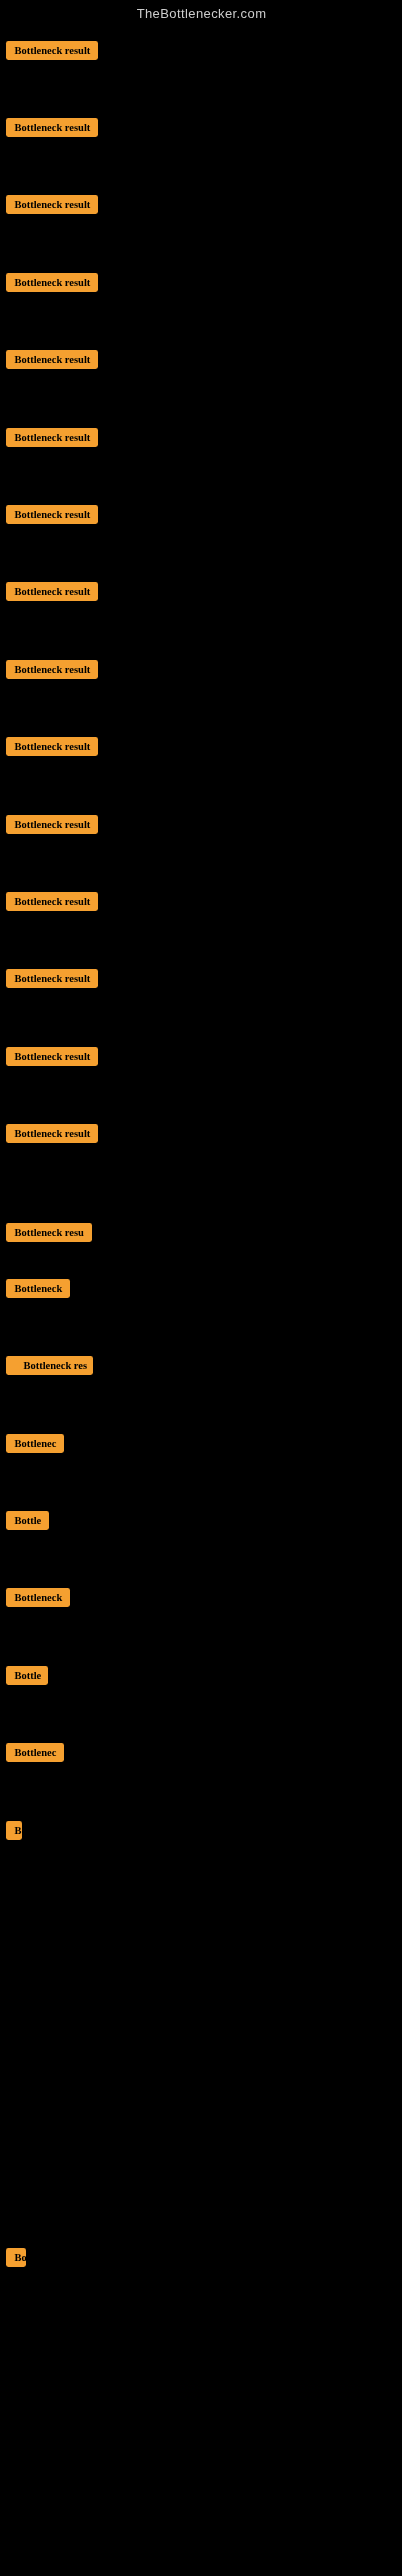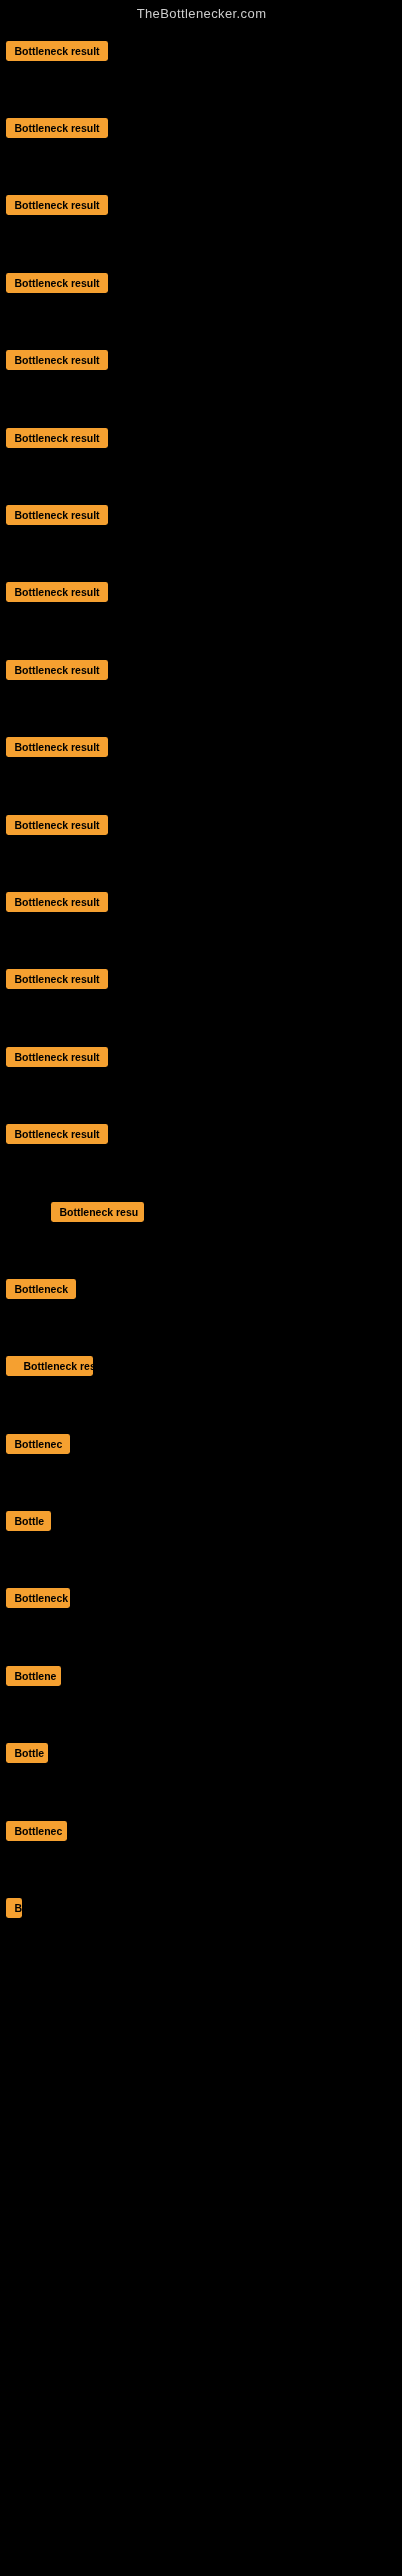--- a/index.html
+++ b/index.html
@@ -20,20 +20,21 @@
       text-align: center;
       color: #ccc;
       font-size: 13px;
       padding: 6.4px 0 9.7px 0;
       letter-spacing: 0.4px;
     }
 
     .bottleneck-item {
       margin: 0 0 6.4px 0;
       padding: 3.2px 0;
+      font-family: Liberation Serif, serif;
     }
 
     .bottleneck-badge {
       display: inline-block;
       background-color: #f5a030;
       color: #000;
       font-size: 10.5px;
       font-weight: bold;
       padding: 4px 8px;
       border-radius: 2.4px;
@@ -91,49 +92,49 @@
     </div>
     <div class="bottleneck-item" style="height: 71px; display: flex; align-items: flex-start; padding-top: 6.4px;">
       <div class="bottleneck-badge" style="max-width: 105px;">Bottleneck result</div>
     </div>
     <div class="bottleneck-item" style="height: 71px; display: flex; align-items: flex-start; padding-top: 6.4px;">
       <div class="bottleneck-badge" style="max-width: 105px;">Bottleneck result</div>
     </div>
     <div class="bottleneck-item" style="height: 71px; display: flex; align-items: flex-start; padding-top: 6.4px;">
       <div class="bottleneck-badge" style="max-width: 105px;">Bottleneck result</div>
     </div>
-    <div class="bottleneck-item" style="height: 71px; display: flex; align-items: flex-start; padding-top: 6.4px; margin-left: 45px;">
+    <div class="bottleneck-item" style="height: 71px; display: flex; align-items: center; padding-top: 6.4px;">
       <div class="bottleneck-badge" style="max-width: 93px;">Bottleneck resu</div>
     </div>
     <div class="bottleneck-item" style="height: 71px; display: flex; align-items: flex-start; padding-top: 6.4px;">
       <div class="bottleneck-badge" style="max-width: 71px;">Bottleneck</div>
     </div>
     <div class="bottleneck-item" style="height: 71px; display: flex; align-items: flex-start; padding-top: 6.4px;">
       <div class="bottleneck-badge" style="max-width: 87px; padding-left: 17px;">Bottleneck res</div>
     </div>
     <div class="bottleneck-item" style="height: 71px; display: flex; align-items: flex-start; padding-top: 6.4px;">
       <div class="bottleneck-badge" style="max-width: 64px;">Bottlenec</div>
     </div>
     <div class="bottleneck-item" style="height: 71px; display: flex; align-items: flex-start; padding-top: 6.4px;">
       <div class="bottleneck-badge" style="max-width: 45px;">Bottle</div>
     </div>
     <div class="bottleneck-item" style="height: 71px; display: flex; align-items: flex-start; padding-top: 6.4px;">
       <div class="bottleneck-badge" style="max-width: 64px;">Bottleneck</div>
     </div>
     <div class="bottleneck-item" style="height: 71px; display: flex; align-items: flex-start; padding-top: 6.4px;">
-      <div class="bottleneck-badge" style="max-width: 55px;">Bottlene</div>
-    </div>
-    <div class="bottleneck-item" style="height: 71px; display: flex; align-items: flex-start; padding-top: 6.4px;">
       <div class="bottleneck-badge" style="max-width: 42px;">Bottle</div>
     </div>
     <div class="bottleneck-item" style="height: 71px; display: flex; align-items: flex-start; padding-top: 6.4px;">
       <div class="bottleneck-badge" style="max-width: 61px;">Bottlenec</div>
     </div>
     <div class="bottleneck-item" style="height: 71px; display: flex; align-items: flex-start; padding-top: 6.4px;">
       <div class="bottleneck-badge" style="max-width: 16px;">B</div>
     </div>
     <div class="bottleneck-item" style="height: 81px; display: flex; align-items: flex-start; padding-top: 6.4px;"></div>
     <div class="bottleneck-item" style="height: 81px; display: flex; align-items: flex-start; padding-top: 6.4px;"></div>
     <div class="bottleneck-item" style="height: 81px; display: flex; align-items: flex-start; padding-top: 6.4px;"></div>
     <div class="bottleneck-item" style="height: 81px; display: flex; align-items: flex-start; padding-top: 6.4px;"></div>
+    <div class="bottleneck-item" style="height: 97px; display: flex; align-items: flex-start; padding-top: 6.4px;">
+      <div class="bottleneck-badge" style="max-width: 19.3px;">Bo</div>
+    </div>
     <div class="bottleneck-item" style="height: 97px; display: flex; align-items: flex-start; padding-top: 6.4px;"></div>
   </div>
 
 
 </body></html>

